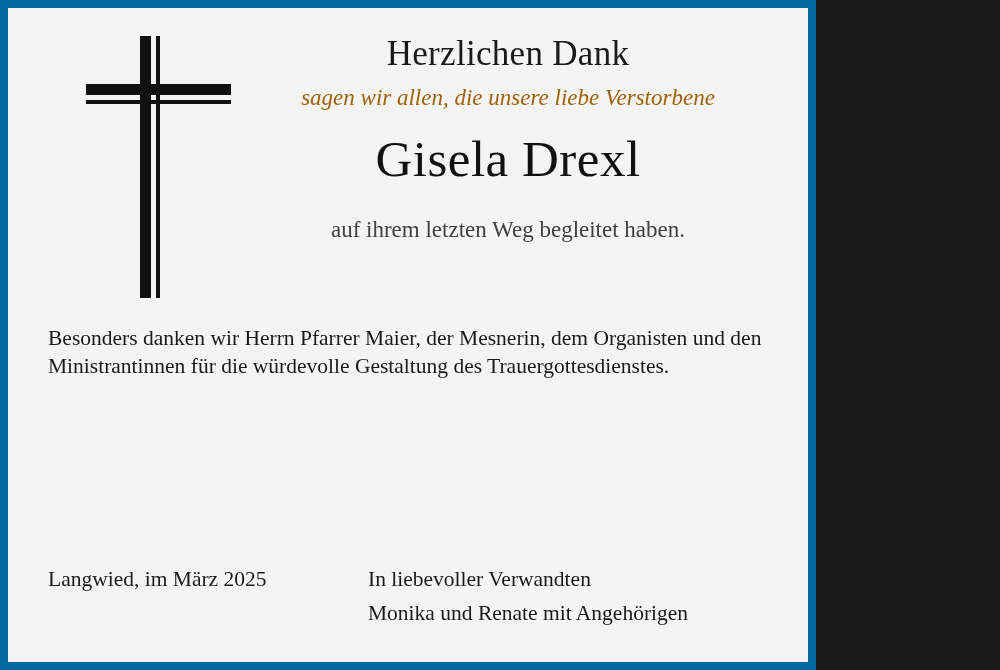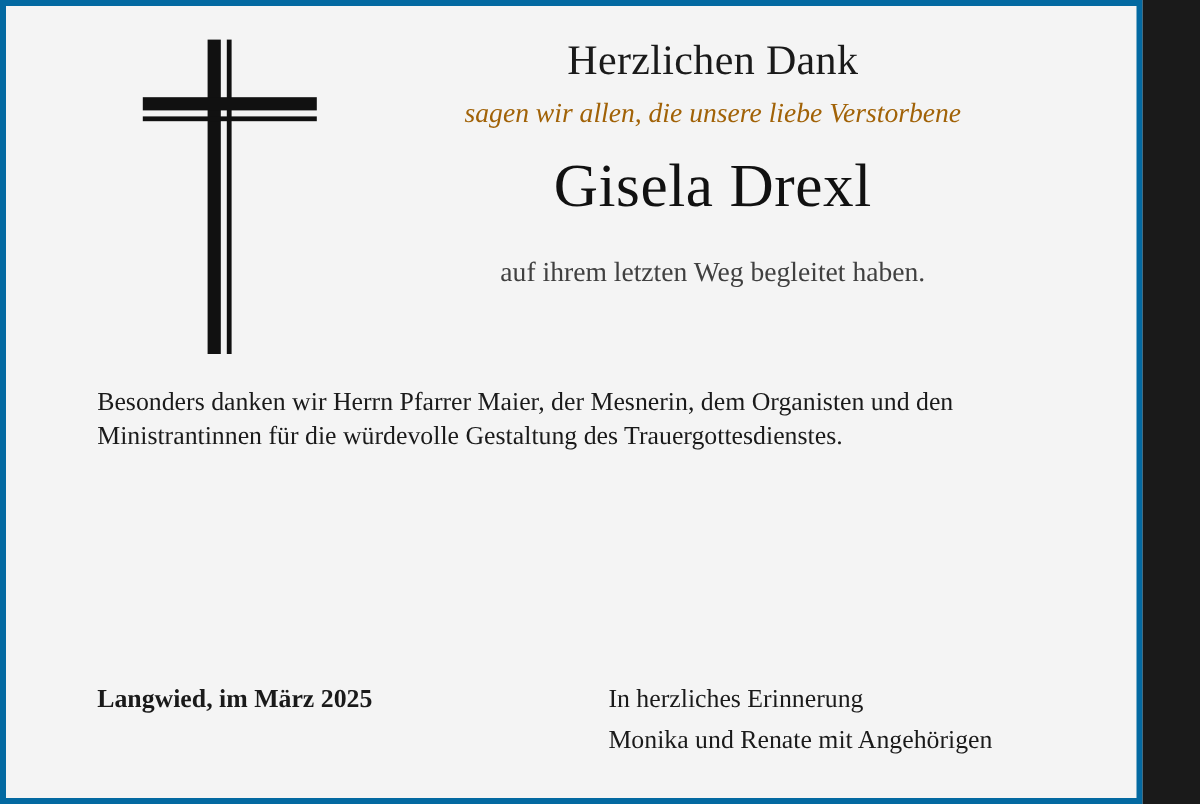--- a/index.html
+++ b/index.html
@@ -8,27 +8,26 @@
     background: #1a1a1a;
   }
   body {
     width: 1000px;
     height: 670px;
     overflow: hidden;
     font-family: "Liberation Serif", serif;
   }
   .notice {
     position: relative;
-    width: 952px;
+    width: 816px;
     height: 670px;
     box-sizing: border-box;
     background: #f4f4f4;
-    border: 5px solid #0369a1;
+    border: 8px solid #0369a1;
     overflow: hidden;
-    padding-left: 36px;
   }
   .inner {
     position: relative;
     width: 100%;
     height: 100%;
     background: #f4f4f4;
   }
 
   
   .cross {
@@ -130,21 +129,20 @@
     bottom: 32px;
     display: flex;
     justify-content: space-between;
     align-items: flex-start;
   }
   .footer-left {
     font-size: 21.5px;
     line-height: 30px;
     color: #1a1a1a;
     padding-top: 2px;
-    font-weight: bold;
   }
   .footer-right {
     text-align: left;
     font-size: 21.5px;
     line-height: 34px;
     color: #1a1a1a;
     min-width: 400px;
   }
 </style>
 </head>
@@ -167,19 +165,19 @@
       <div class="after-name">auf ihrem letzten Weg begleitet haben.</div>
     </div>
 
     <div class="body-block">
       <p class="para">Besonders danken wir Herrn Pfarrer Maier, der Mesnerin, dem Organisten und den Ministrantinnen für die würdevolle Gestaltung des Trauergottesdienstes.</p>
     </div>
 
     <div class="footer">
       <div class="footer-left">Langwied, im März 2025</div>
       <div class="footer-right">
-        <div>In herzliches Erinnerung</div>
+        <div>In liebevoller Verwandten</div>
         <div>Monika und Renate mit Angehörigen</div>
       </div>
     </div>
 
   </div>
 </div>
 
 </body></html>

